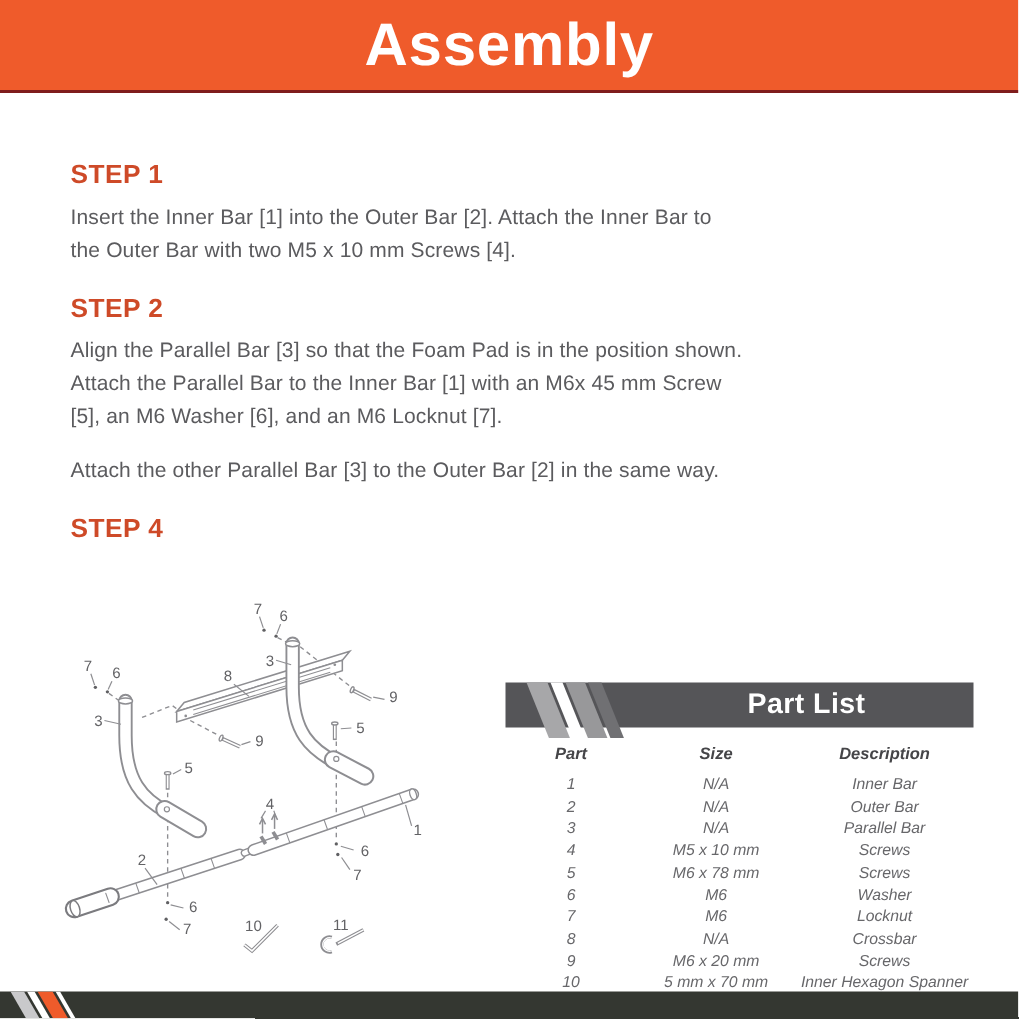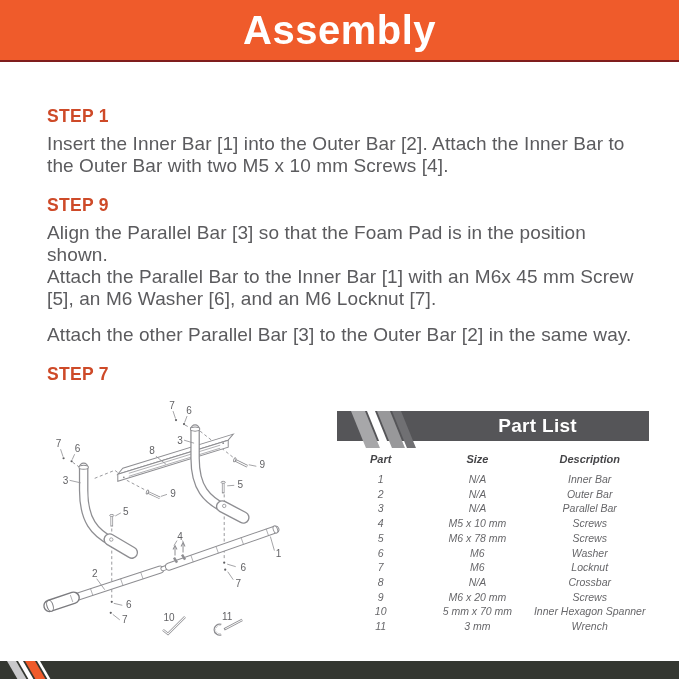--- a/index.html
+++ b/index.html
@@ -8,25 +8,25 @@
   
   .header{position:absolute;left:0;top:0;width:679px;height:60px;
           background:var(--orange,#EF5B2B);border-bottom:2px solid #7f1d1d;
           display:flex;align-items:center;justify-content:center;}
   .header h1{margin:0;color:#fff;font-size:40px;font-weight:bold;letter-spacing:.5px;}
   
   .steps{position:absolute;left:47px;top:88px;width:600px;margin-top:18px;}
   .step h2{margin:18px 0 6px;font-size:17.5px;font-weight:bold;
            color:var(--step-heading,#CE4A28);letter-spacing:.3px;}
   .step:first-child h2{margin-top:0;}
-  .step p{margin:0 0 14px;font-size:19px;line-height:22px;color:var(--body-text,#5B5B5E);
+  .step p{margin:0 0 14px;font-size:14px;line-height:22px;color:var(--body-text,#5B5B5E);
           white-space:pre-line;letter-spacing:.1px;}
   
   .part-list{position:absolute;left:337px;top:411px;width:312px;}
-  .banner{position:relative;height:30px;background:var(--banner-bg,#555558);}
+  .banner{position:relative;height:30px;background:var(--banner-bg,#555558);margin-top:44px;}
   .banner .stripe{position:absolute;top:0;height:37px;transform:skewX(22deg);
                   transform-origin:top left;}
   .banner .s1{left:14px;width:14px;background:#a7a7a9;}
   .banner .s2{left:30px;width:8px;background:#ffffff;}
   .banner .s3{left:40px;width:13px;background:#98989a;}
   .banner .s4{left:55px;width:9px;background:#707073;}
   .banner-title{position:absolute;left:0;top:0;width:240px;height:30px;
                 display:flex;align-items:center;justify-content:flex-end;
                 color:#fff;font-size:19px;font-weight:bold;letter-spacing:.3px;}
   .thead{display:flex;margin:12px 0 7px;font-size:11px;font-weight:bold;color:#454548;}
@@ -56,28 +56,28 @@
     <h1>Assembly</h1>
   </div>
 
   <section class="steps">
     <div class="step">
       <h2>STEP 1</h2>
       <p>Insert the Inner Bar [1] into the Outer Bar [2]. Attach the Inner Bar to
 the Outer Bar with two M5 x 10 mm Screws [4].</p>
     </div>
     <div class="step">
-      <h2>STEP 9</h2>
+      <h2>STEP 2</h2>
       <p>Align the Parallel Bar [3] so that the Foam Pad is in the position shown.
 Attach the Parallel Bar to the Inner Bar [1] with an M6x 45 mm Screw
 [5], an M6 Washer [6], and an M6 Locknut [7].</p>
       <p>Attach the other Parallel Bar [3] to the Outer Bar [2] in the same way.</p>
     </div>
     <div class="step">
-      <h2>STEP 7</h2>
+      <h2>STEP 4</h2>
     </div>
   </section>
 
   <svg class="diagram" viewBox="0 0 310 255" xmlns="http://www.w3.org/2000/svg">
 
     <g fill="none" stroke="#8e8e92" stroke-width="0.9" stroke-dasharray="3 2.5">
       <polyline points="78,80 98,72 106,78"></polyline>
       <polyline points="183,33 217,60"></polyline>
       <line x1="95" y1="130" x2="95" y2="199"></line>
       <line x1="207" y1="96" x2="207" y2="162"></line>

